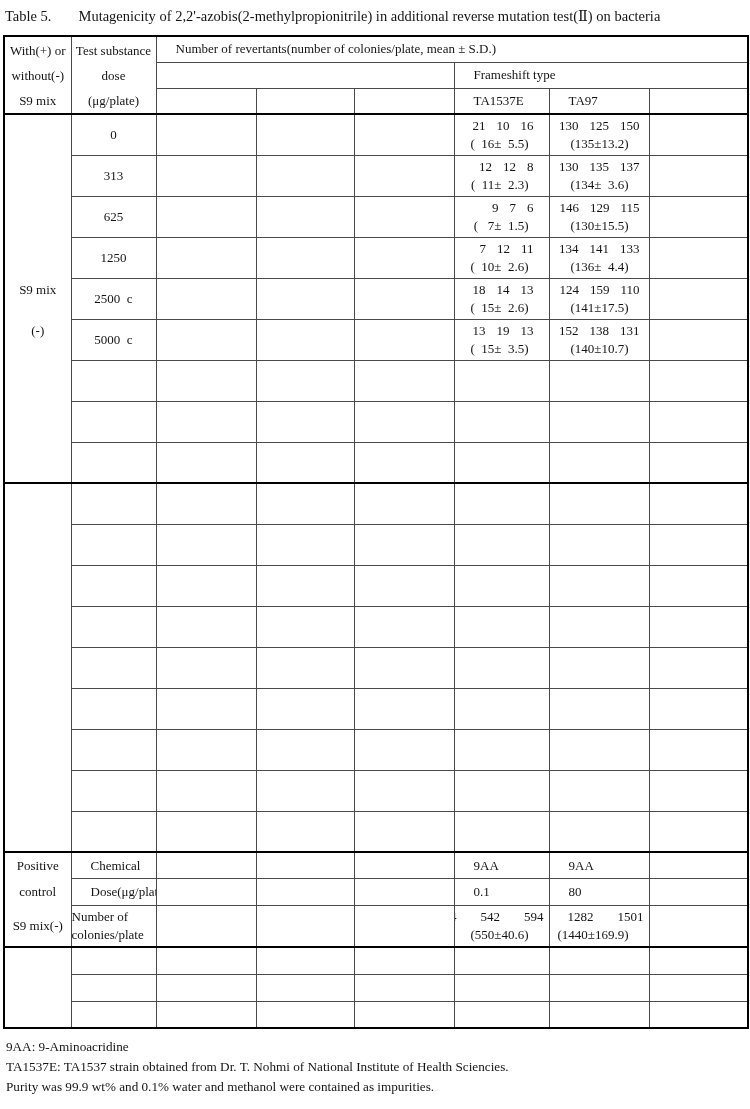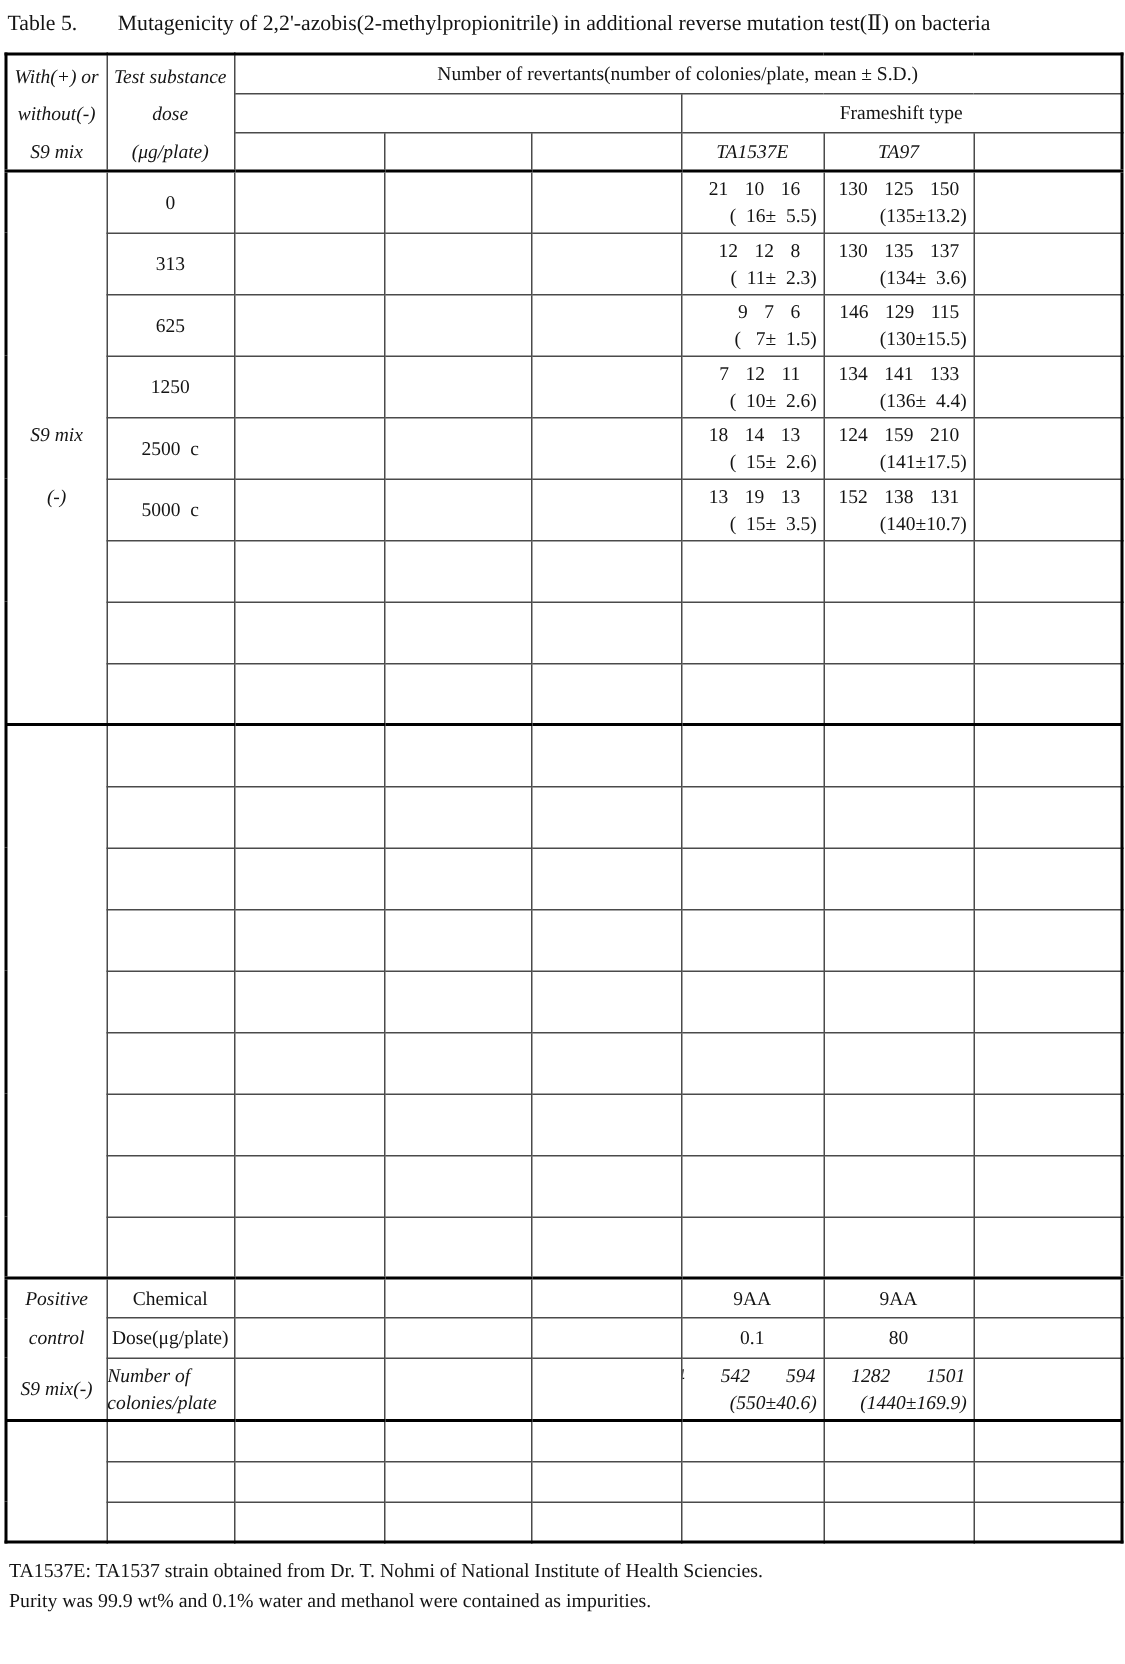--- a/index.html
+++ b/index.html
@@ -7,27 +7,27 @@
   .page{padding:5px 0 0 3px;}
   .title{font-size:14.5px;margin:3px 0 10px 2px;white-space:nowrap;}
   .t-label{margin-right:27px;margin-top:42px;}
   table{border-collapse:collapse;table-layout:fixed;width:744px;border:2.5px solid #000;}
   td{border:1px solid #4a4a4a;padding:0;font-size:13px;vertical-align:middle;overflow:hidden;}
   tr.hr{height:26px;}   
   tr.dr{height:41px;}   
   tr.er{height:41px;}   
   tr.pr{height:26px;}   
   tr.fr{height:27px;}   
-  .ctr{text-align:center;}
+  .ctr{text-align:left;padding-left:19px;}
   .hdr3 div{line-height:25px;text-align:center;}
-  .thb{border-bottom:2.5px solid #000 !important;font-style:italic;}
+  .thb{border-bottom:2.5px solid #000 !important;}
   .counts{display:flex;justify-content:flex-end;gap:11px;padding-right:15px;line-height:18px;}
   .counts span{white-space:pre;}
   td.c7 .counts{padding-right:9px;justify-content:flex-end;}
-  .mean{text-align:right;padding-right:4px;line-height:18px;white-space:pre;}
+  .mean{text-align:right;padding-right:20px;line-height:18px;white-space:pre;}
   td.pcc .counts{gap:24px;padding-right:5px;}
   .dose{white-space:pre;text-align:center;}
   .s9wrap{position:relative;height:366px;}
   .s9wrap div{position:absolute;left:0;width:100%;text-align:center;}
   .s9a{top:166px;}
   .s9b{top:207px;}
   .pcl1,.pcl2{height:26px;display:flex;align-items:center;justify-content:center;}
   .pcl3{height:41px;display:flex;align-items:center;justify-content:center;}
   .nlabel{line-height:18px;}
   .foot{margin:8px 0 0 3px;font-size:13.2px;line-height:20px;}
@@ -192,21 +192,21 @@
               <span>18</span>
               <span>14</span>
               <span>13</span>
             </div>
         <div class="mean">(  15±  2.6)</div>
       </td>
       <td class="c7">
         <div class="counts">
               <span>124</span>
               <span>159</span>
-              <span>210</span>
+              <span>110</span>
             </div>
         <div class="mean">(141±17.5)</div>
       </td>
       <td></td>
     </tr>
 
     <tr class="dr">
       <td class="dose">5000  c</td>
       <td></td>
           <td></td>
@@ -416,17 +416,18 @@
           <td></td>
           <td></td>
           <td></td>
           <td></td>
           <td></td>
         </tr>
   </tbody>
     </table>
 
   <div class="foot">
+    <div>9AA: 9-Aminoacridine</div>
     <div>TA1537E:  TA1537 strain obtained from Dr. T. Nohmi of National Institute of Health Sciencies.</div>
     <div>Purity was 99.9 wt% and 0.1% water and methanol were contained as impurities.</div>
   </div>
 
 </div>
 
 </body></html>

